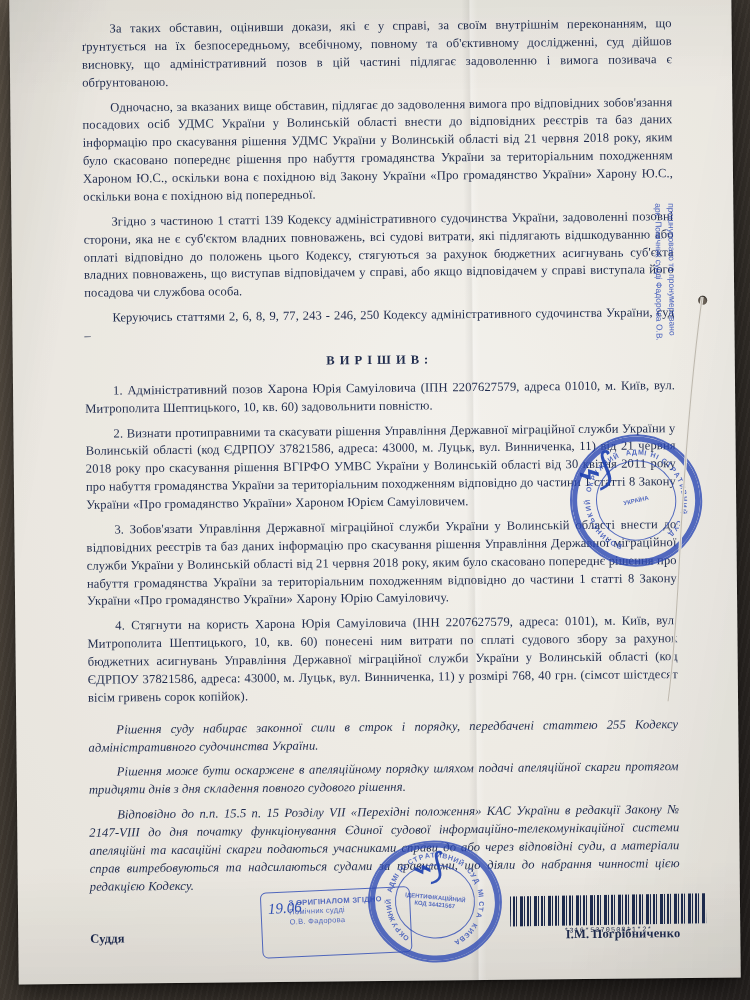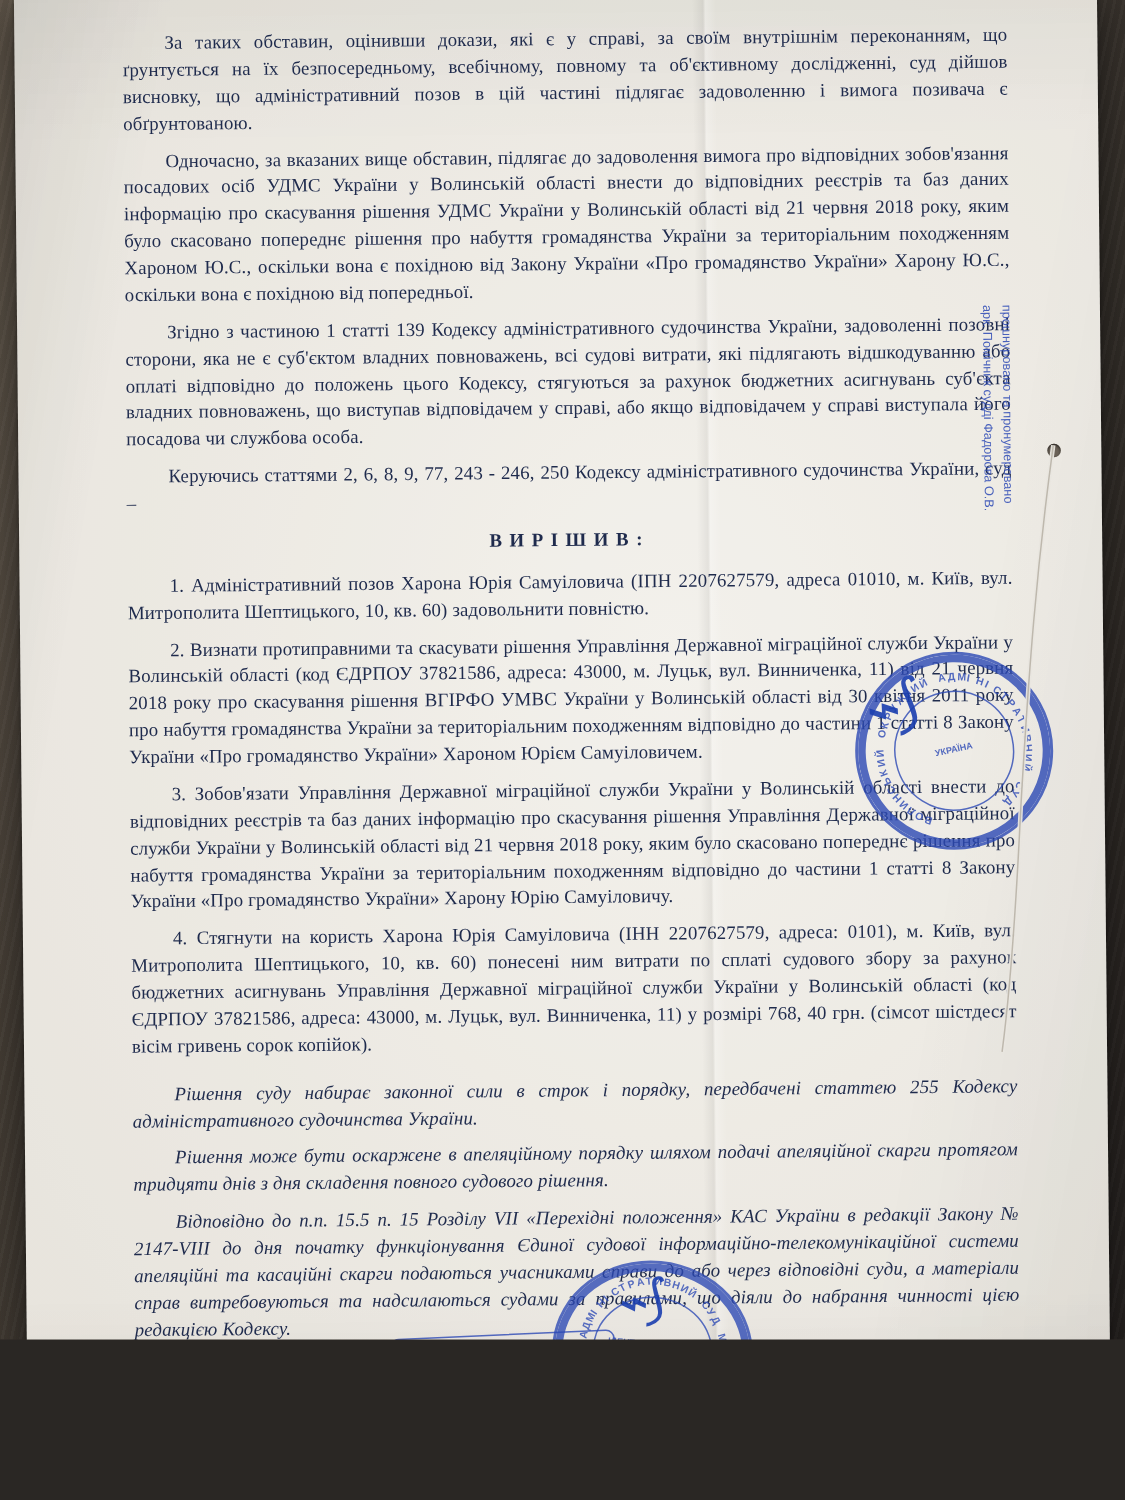--- a/index.html
+++ b/index.html
@@ -9,21 +9,21 @@
   }
   body {
     width: 750px;
     height: 1000px;
     overflow: hidden;
     font-family: "Liberation Serif", serif;
   }
   .scene {
     position: relative;
     width: 750px;
-    height: 893px;
+    height: 1000px;
     background: linear-gradient(135deg, #4a443c 0%, #3a342e 40%, #2e2a26 100%);
     overflow: hidden;
   }
   
   .desk {
     position: absolute;
     inset: 0;
     background:
       repeating-linear-gradient(102deg, rgba(255,255,255,0.022) 0px, rgba(255,255,255,0.022) 2px, rgba(0,0,0,0.03) 2px, rgba(0,0,0,0.03) 6px),
       linear-gradient(120deg, #5a5045 0%, #433c34 35%, #322d28 70%, #262220 100%);
@@ -306,21 +306,21 @@
       <p>1. Адміністративний позов Харона Юрія Самуіловича (ІПН 2207627579, адреса  01010, м. Київ, вул. Митрополита Шептицького, 10, кв. 60) задовольнити повністю.</p>
       <p>2. Визнати протиправними та скасувати рішення Управління Державної міграційної служби України у Волинській області (код ЄДРПОУ 37821586, адреса: 43000, м. Луцьк, вул. Винниченка, 11) від 21 червня 2018 року про скасування рішення ВГІРФО УМВС України у Волинській області від 30 квітня 2011 року про набуття громадянства України за територіальним походженням відповідно до частини 1 статті 8 Закону України «Про громадянство України» Хароном Юрієм Самуіловичем.</p>
       <p>3. Зобов'язати Управління Державної міграційної служби України у Волинській області внести до відповідних реєстрів та баз даних інформацію про скасування рішення Управління Державної міграційної служби України у Волинській області від 21 червня 2018 року, яким було скасовано попереднє рішення про набуття громадянства України за територіальним походженням відповідно до частини 1 статті 8 Закону України «Про громадянство України» Харону Юрію Самуіловичу.</p>
       <p>4. Стягнути на користь Харона Юрія Самуіловича (ІНН 2207627579, адреса: 0101), м. Київ, вул. Митрополита Шептицького, 10, кв. 60) понесені ним витрати по сплаті судового збору за рахунок бюджетних асигнувань Управління Державної міграційної служби України у Волинській області (код ЄДРПОУ 37821586, адреса: 43000, м. Луцьк, вул. Винниченка, 11) у розмірі 768, 40 грн. (сімсот шістдесят вісім гривень сорок копійок).</p>
 
       <p class="slant" style="margin-top:14px">Рішення суду набирає законної сили в строк і порядку, передбачені  статтею 255 Кодексу адміністративного судочинства України.</p>
       <p class="slant">Рішення може бути оскаржене в апеляційному порядку шляхом подачі апеляційної скарги протягом тридцяти днів з дня складення повного судового рішення.</p>
       <p class="slant">Відповідно до п.п. 15.5 п. 15 Розділу VII «Перехідні положення» КАС України   в редакції Закону № 2147-VIII   до дня початку функціонування Єдиної судової інформаційно-телекомунікаційної системи апеляційні та касаційні скарги подаються учасниками справи до або через відповідні суди, а матеріали справ витребовуються та надсилаються судами за правилами, що діяли до набрання чинності цією редакцією Кодексу.</p>
 
       <div class="sign-row">
-        <span>Єдиної</span>
+        <span>Суддя</span>
         <span>І.М. Погрібниченко</span>
       </div>
     </div>
 
     <div class="barcode">
       <div class="bars"></div>
       <div class="bcnum">*316*5370508*1*2*</div>
     </div>
 
     <div class="stamp round-stamp" id="stamp-court-1">

